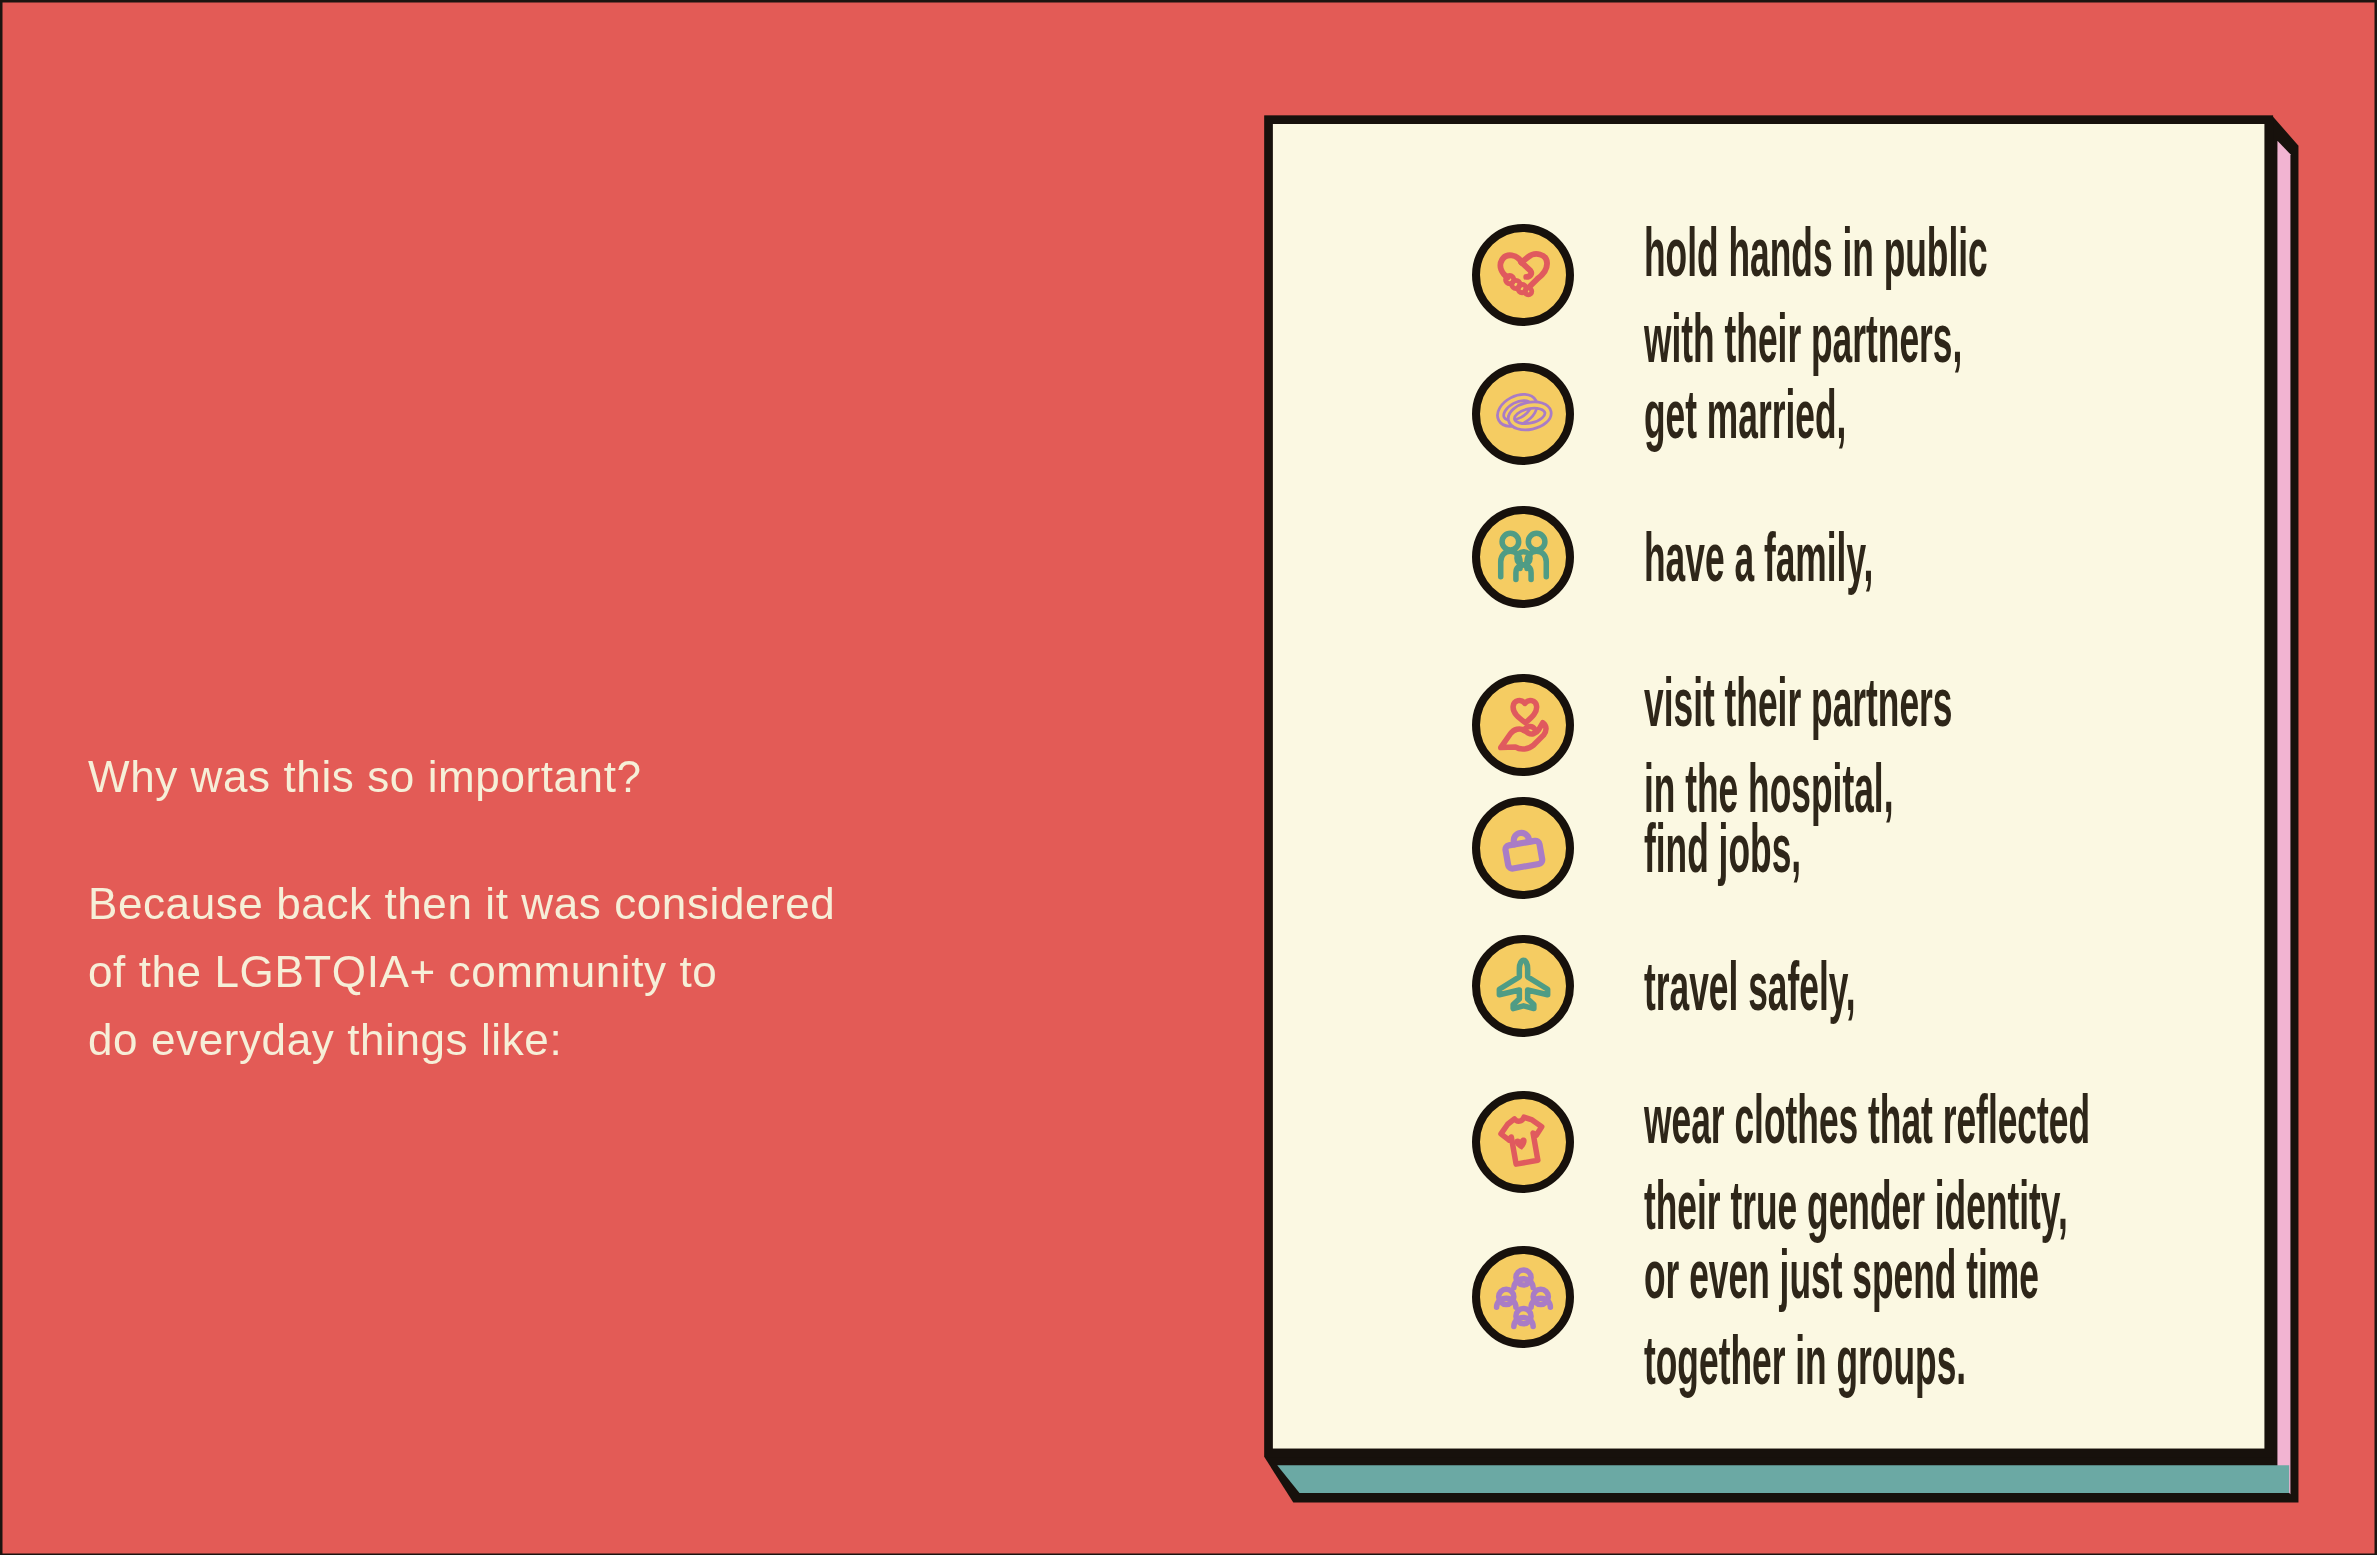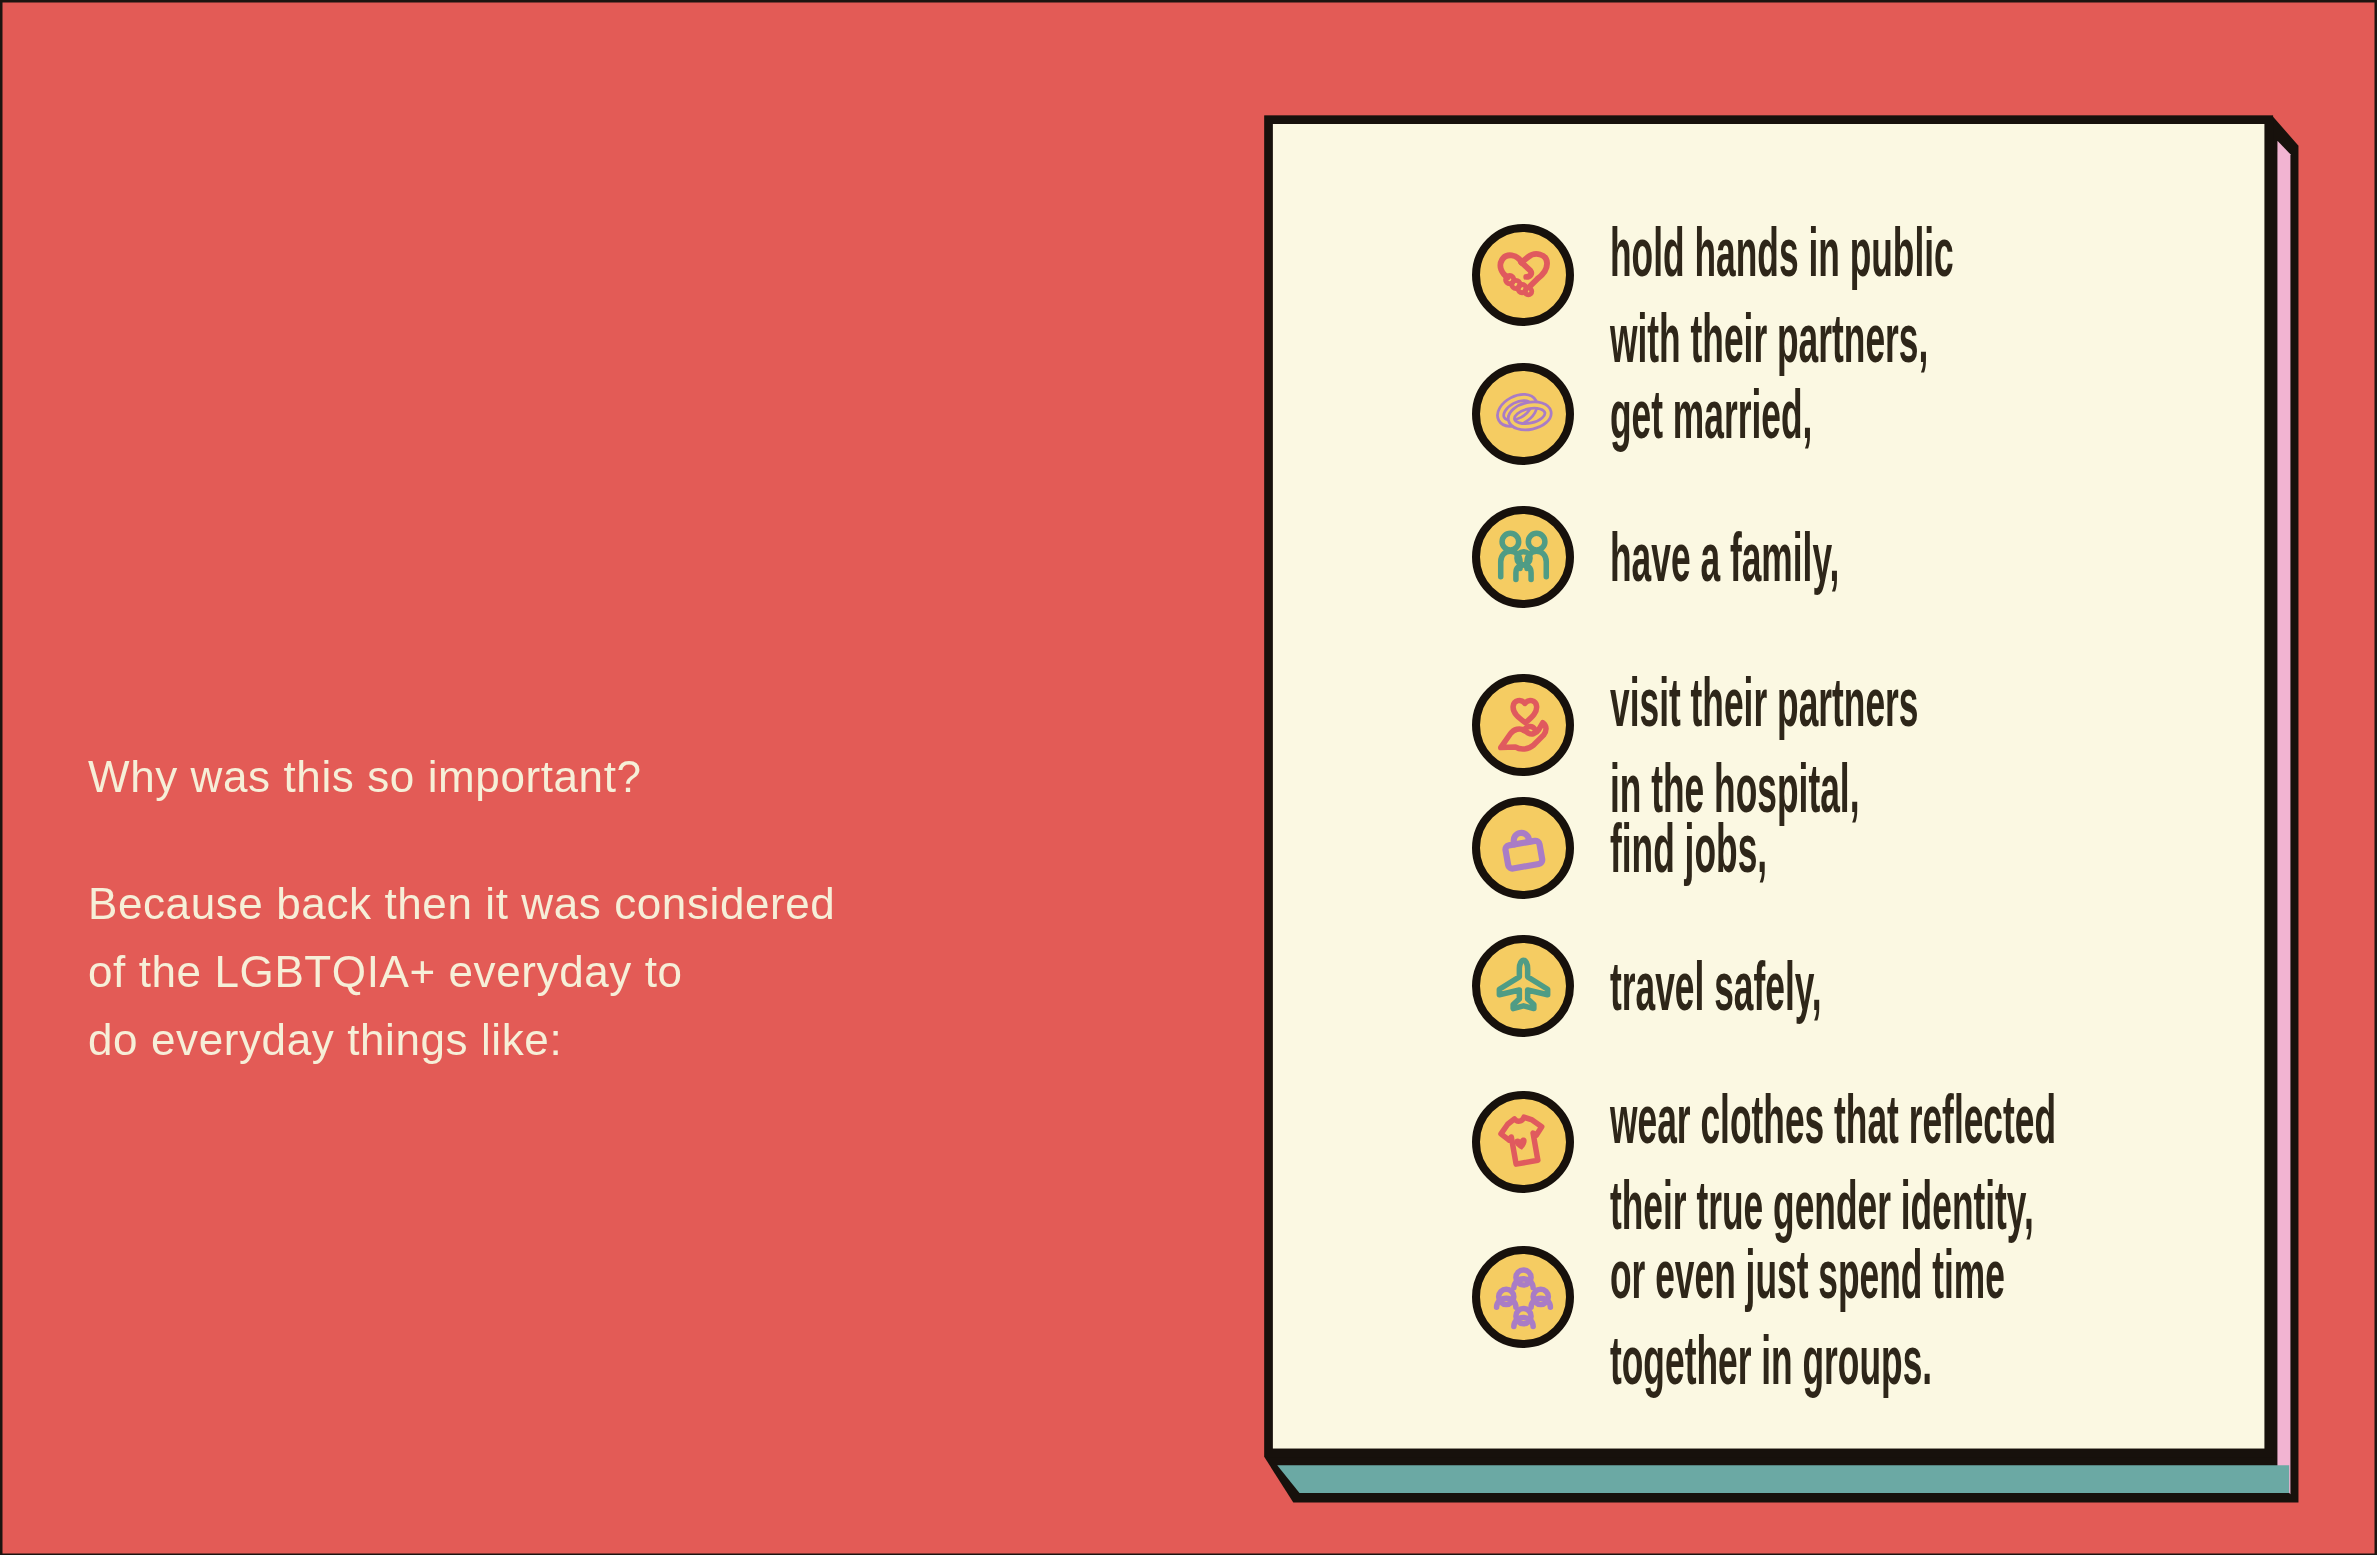--- a/index.html
+++ b/index.html
@@ -10,42 +10,42 @@
     font-family:"Liberation Sans", sans-serif;
   }
   
   .left-panel{position:absolute;left:88px;top:740px;width:1090px;color:#F6EFD8;}
   .left-heading{font-size:44px;line-height:73px;font-weight:400;letter-spacing:0.6px;}
   .left-paragraph{margin-top:57px;font-size:44px;line-height:68px;font-weight:400;letter-spacing:0.6px;}
   .left-paragraph .pline{white-space:nowrap;}
   
   .card-svg{position:absolute;left:1261px;top:111px;width:1045px;height:1405px;}
   
-  .row{position:absolute;left:1472px;height:102px;display:flex;align-items:center;}
+  .row{position:absolute;left:1472px;height:102px;display:flex;align-items:center;gap:34px;}
   .badge{
     box-sizing:border-box;width:102px;height:102px;border-radius:50%;
     background:#F5CC62;border:8px solid #17110C;flex:0 0 auto;
     display:flex;align-items:center;justify-content:center;
   }
   .badge svg{width:69px;height:69px;display:block;}
   .lines{margin-left:36px;color:#2E2619;font-weight:700;
     font-size:68px;line-height:86px;letter-spacing:0;
     transform:scaleX(0.52);transform-origin:left center;white-space:nowrap;}
   .lines.two{transform:translateY(20px) scaleX(0.52);}
 </style>
 </head>
 <body>
 
 <div id="canvas">
 
   <div class="left-panel">
     <div class="left-heading">Why was this so important?</div>
     <div class="left-paragraph">
       <div class="pline">Because back then it was considered</div>
-      <div class="pline">of the LGBTQIA+ everyday to</div>
+      <div class="pline">of the LGBTQIA+ community to</div>
       <div class="pline">do everyday things like:</div>
     </div>
   </div>
 
   <svg class="card-svg" viewBox="0 0 1688 2270" aria-hidden="true">
     <path d="M6,8 L1634,8 L1676,56 L1676,2248 L52,2248 L6,2176 Z" fill="#17110C"></path>
     <path d="M1642,48 L1663,70 L1663,2235 L1642,2212 Z" fill="#F2B4D2"></path>
     <path d="M26,2188 L1661,2188 L1661,2233 L62,2233 Z" fill="#6BA9A4"></path>
     <rect x="12" y="14" width="1616" height="2154" fill="#FBF8E2" stroke="#17110C" stroke-width="14"></rect>
   </svg>

